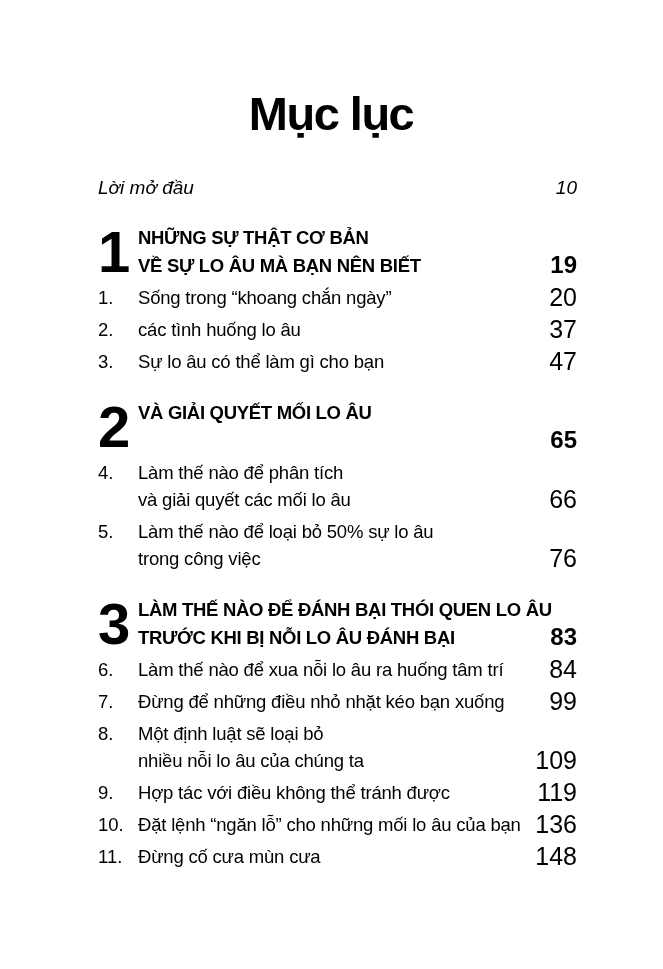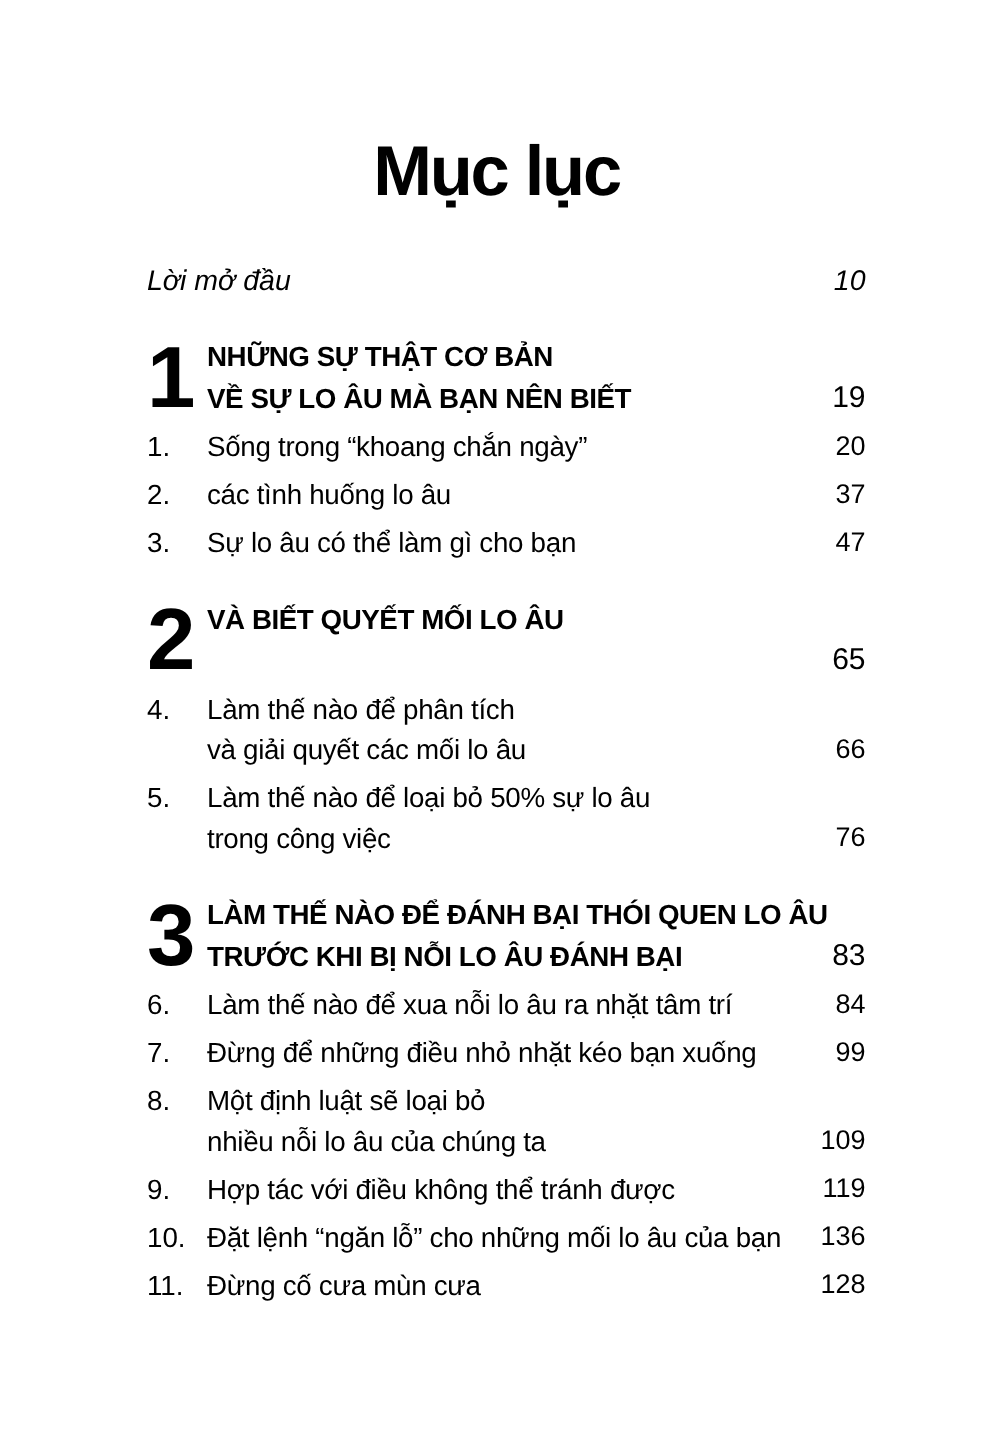--- a/index.html
+++ b/index.html
@@ -55,22 +55,22 @@
     font-weight: bold;
     font-size: 18.5px;
     line-height: 28px;
     white-space: nowrap;
     letter-spacing: -0.3px;
   }
   .sec-page {
     position: absolute;
     right: 0;
     bottom: 1px;
-    font-weight: normal;
-    font-size: 20px;
+    font-weight: bold;
+    font-size: 24px;
     line-height: 28px;
     margin-top: 15px;
   }
   .item {
     position: relative;
     display: flex;
     margin-bottom: 5px;
   }
   .item-num {
     flex: 0 0 40px;
@@ -82,21 +82,21 @@
     font-size: 18.5px;
     line-height: 27px;
     white-space: nowrap;
     letter-spacing: -0.2px;
   }
   .item-line:empty { display: none; }
   .item-page {
     position: absolute;
     right: 0;
     bottom: 0;
-    font-size: 18px;
+    font-size: 25px;
     line-height: 27px;
   }
 </style>
 </head>
 <body>
 
 <div class="page">
 
   <h1 class="title">Mục lục</h1>
 
@@ -138,21 +138,21 @@
       <div class="item-lines">
         <div class="item-line">Sự lo âu có thể làm gì cho bạn</div>
 
       </div>
       <div class="item-page">47</div>
     </div>
 
     <div class="sec-head">
       <div class="sec-num">2</div>
       <div class="sec-lines">
-        <div class="sec-line">VÀ BIẾT QUYẾT MỐI LO ÂU</div>
+        <div class="sec-line">VÀ GIẢI QUYẾT MỐI LO ÂU</div>
       </div>
       <div class="sec-page">65</div>
     </div>
 
     <div class="item">
       <div class="item-num">4.</div>
       <div class="item-lines">
         <div class="item-line">Làm thế nào để phân tích</div>
         <div class="item-line">và giải quyết các mối lo âu</div>
       </div>
@@ -173,21 +173,21 @@
       <div class="sec-lines">
         <div class="sec-line">LÀM THẾ NÀO ĐỂ ĐÁNH BẠI THÓI QUEN LO ÂU</div>
         <div class="sec-line">TRƯỚC KHI BỊ NỖI LO ÂU ĐÁNH BẠI</div>
       </div>
       <div class="sec-page">83</div>
     </div>
 
     <div class="item">
       <div class="item-num">6.</div>
       <div class="item-lines">
-        <div class="item-line">Làm thế nào để xua nỗi lo âu ra nhặt tâm trí</div>
+        <div class="item-line">Làm thế nào để xua nỗi lo âu ra huống tâm trí</div>
 
       </div>
       <div class="item-page">84</div>
     </div>
 
     <div class="item">
       <div class="item-num">7.</div>
       <div class="item-lines">
         <div class="item-line">Đừng để những điều nhỏ nhặt kéo bạn xuống</div>
 
@@ -221,17 +221,17 @@
       </div>
       <div class="item-page">136</div>
     </div>
 
     <div class="item">
       <div class="item-num">11.</div>
       <div class="item-lines">
         <div class="item-line">Đừng cố cưa mùn cưa</div>
 
       </div>
-      <div class="item-page">128</div>
+      <div class="item-page">148</div>
     </div>
 
   </div>
 </div>
 
 </body></html>

